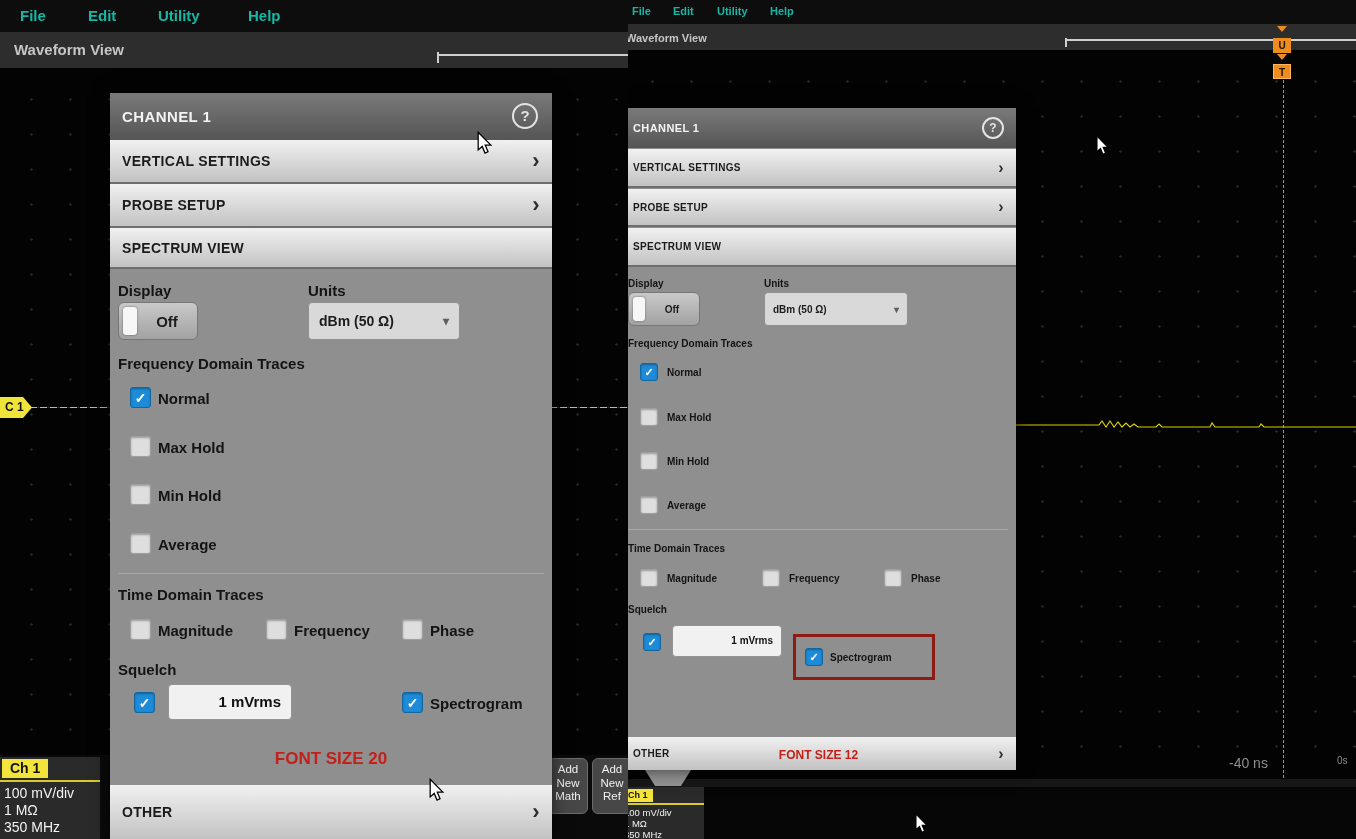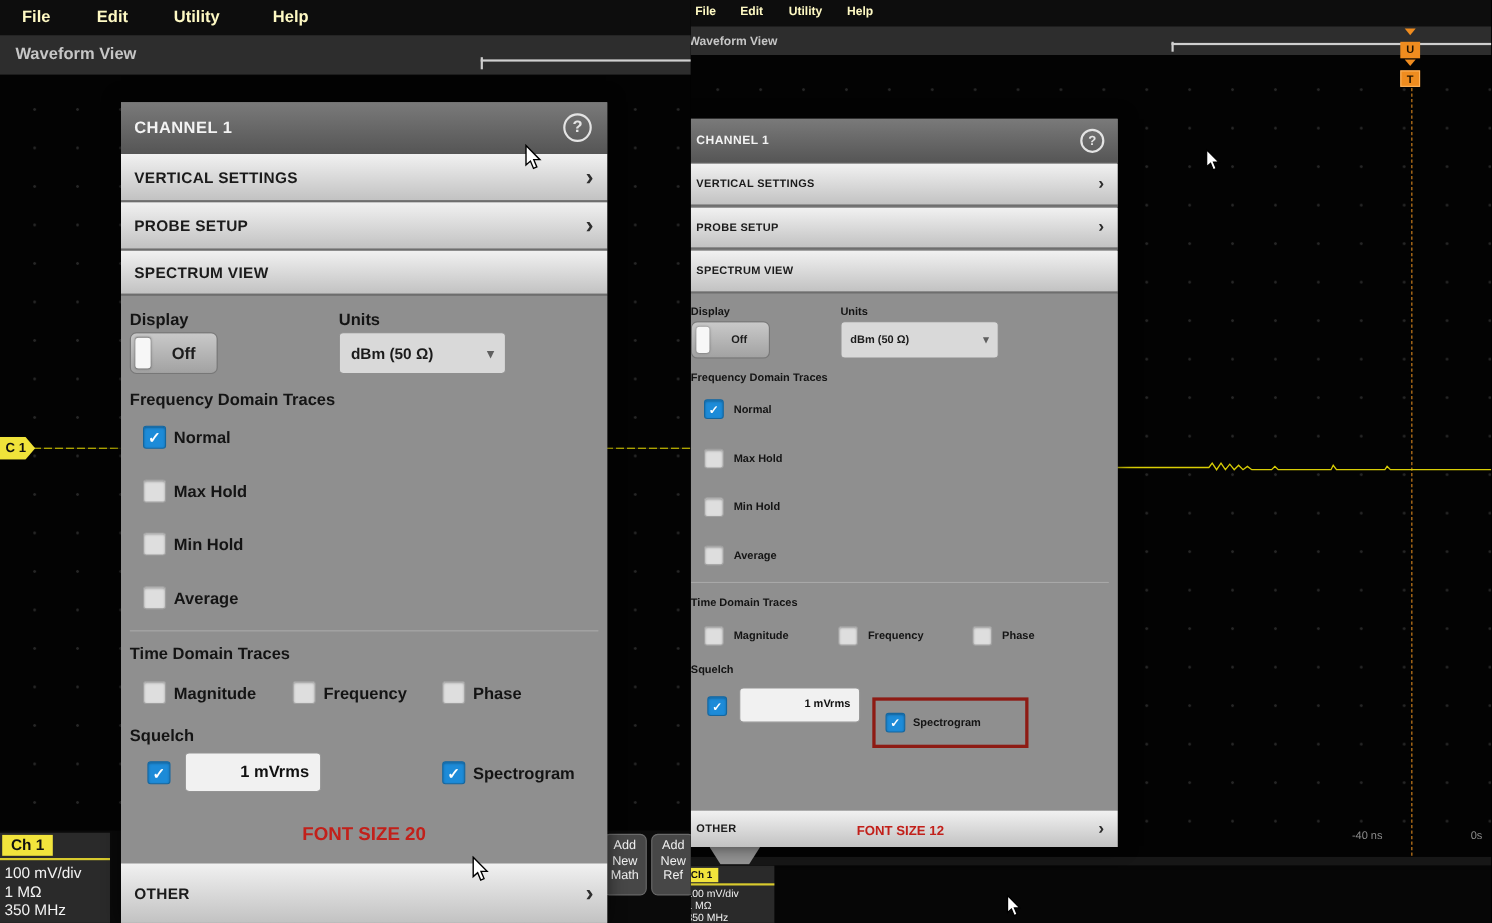--- a/index.html
+++ b/index.html
@@ -1,20 +1,20 @@
 <!DOCTYPE html>
 <html><head>
 <meta charset="utf-8">
 <style>
   html,body{margin:0;padding:0;background:#000;}
   #root{position:relative;width:1356px;height:839px;background:#000;overflow:hidden;
         font-family:"Liberation Sans",sans-serif;-webkit-font-smoothing:antialiased;}
   .abs{position:absolute;}
   .menubar{background:#0d0d0d;}
-  .menu-item{position:absolute;color:#fef9c3;font-weight:700;cursor:default;}
+  .menu-item{position:absolute;color:#14b8a6;font-weight:700;cursor:default;}
   .viewbar{background:#2d2d2d;}
   .viewtab{position:absolute;color:#c6c6c6;font-weight:700;}
   .wave{background-color:#030303;background-image:radial-gradient(#262626 1px,transparent 1.6px);
         background-size:39px 35px;background-position:12px 14px;}
   .hline{border-top:2px solid #cfcfcf;}
   .vtick{position:absolute;background:#cfcfcf;width:2px;}
   .panel{background:#8f8f8f;box-shadow:0 0 16px rgba(0,0,0,.65);}
   .phead{position:absolute;left:0;right:0;background:linear-gradient(#7a7a7a,#555);color:#f3f3f3;
          font-weight:700;letter-spacing:.4px;display:flex;align-items:center;padding:0 12px;box-sizing:border-box;}
   .secrow{position:absolute;left:0;right:0;background:linear-gradient(#f1f1f1,#c2c2c2);
@@ -97,21 +97,21 @@
     <div class="trig" style="left:652px;top:38px;">U</div>
     <div class="trigtri" style="left:656px;top:54px;"></div>
     <div class="trig" style="left:652px;top:64px;border:1px solid #ffb45e;box-sizing:border-box;">T</div>
     <div class="dashv" style="left:662px;top:80px;height:698px;"></div>
 
     <svg class="abs" style="left:0;top:415px;z-index:2;" width="735" height="22" viewBox="0 0 735 22">
       <path d="M0,10 H478 l3,-4 4,6 4,-6 4,6 4,-5 4,5 4,-4 4,4 4,-3 4,3 h18 l3,-3 3,3 h48 l2,-4 3,4 h44 l2,-3 3,3 H735" fill="none" stroke="#d9ce05" stroke-width="1.2"></path>
     </svg>
 
     <span class="tl" style="left:366px;top:755px;font-size:9px;">-80 ns</span>
-    <span class="tl" style="left:608px;top:755px;font-size:10px;">-40 ns</span>
+    <span class="tl" style="left:608px;top:755px;font-size:14px;">-40 ns</span>
     <span class="tl" style="left:716px;top:755px;font-size:10px;">0s</span>
 
     <div class="strip" style="left:0;top:779px;width:735px;height:8px;background:#171717;"></div>
     <div class="strip" style="left:0;top:787px;width:735px;height:52px;background:#060606;"></div>
 
     <div class="handle" style="left:24px;top:770px;width:46px;height:16px;"></div>
 
     <div class="chinfo" style="left:0;top:787px;width:83px;height:52px;">
       <span class="badge" style="left:2px;top:2px;padding:0 5px;font-size:9px;line-height:13px;">Ch 1</span>
       <span class="chline" style="left:0;top:16px;width:83px;height:2px;"></span>

